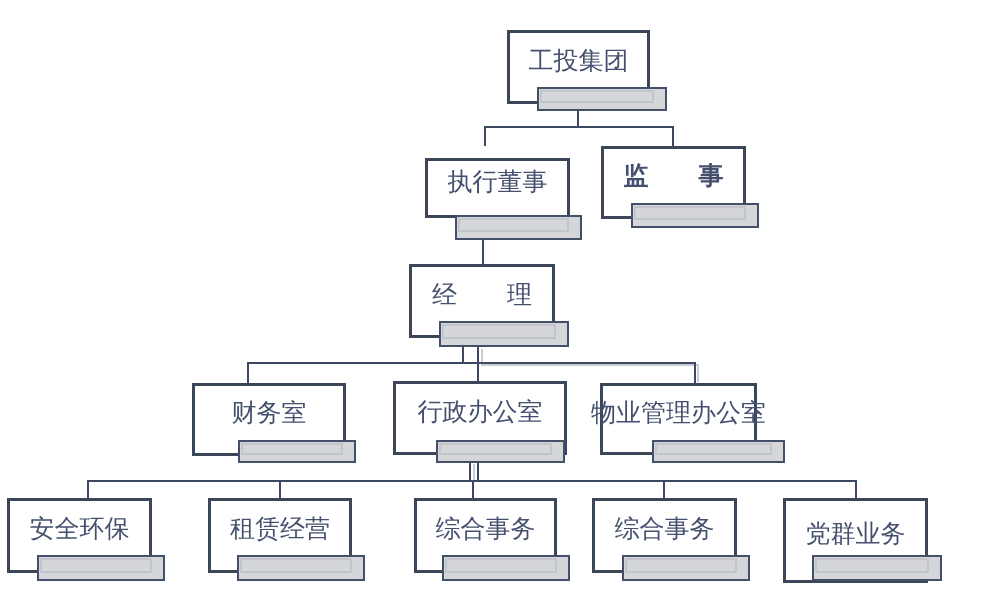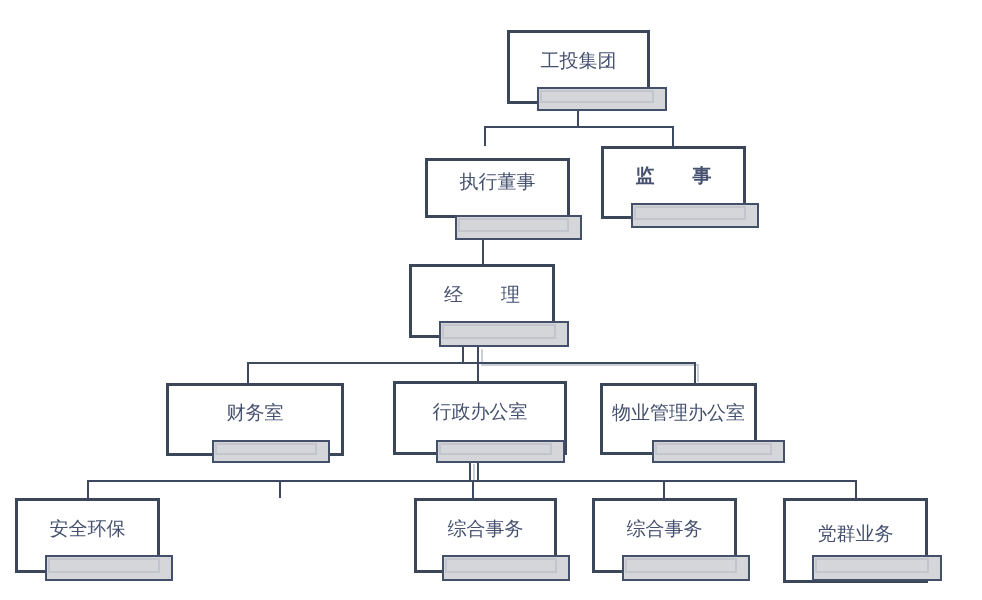--- a/index.html
+++ b/index.html
@@ -33,21 +33,21 @@
     inset: 0;
     box-sizing: border-box;
     background: var(--box-fill);
     border: 3px solid var(--box-border);
     display: flex;
     align-items: center;
     justify-content: center;
     padding-bottom: 14px;
   }
   .label {
-    font-size: 19px;
+    font-size: 25px;
     line-height: 1;
     color: var(--text);
     white-space: pre;
   }
   .bar {
     position: absolute;
     box-sizing: border-box;
     background: var(--bar-fill);
     border: 2px solid var(--bar-border);
     z-index: 2;
@@ -121,21 +121,21 @@
 
   <div class="node" style="left:409px; top:264px; width:146px; height:74px;">
     <div class="box">
       <span class="label">经　　理</span>
     </div>
     <div class="bar" style="left:30px; top:57px; width:130px; height:26px;">
       <div class="bar-inner"></div>
     </div>
   </div>
 
-  <div class="node" style="left:166px; top:383px; width:178px; height:73px;">
+  <div class="node" style="left:192px; top:383px; width:154px; height:73px;">
     <div class="box">
       <span class="label">财务室</span>
     </div>
     <div class="bar" style="left:46px; top:57px; width:118px; height:23px;">
       <div class="bar-inner"></div>
     </div>
   </div>
 
   <div class="node" style="left:393px; top:381px; width:174px; height:74px;">
     <div class="box">
@@ -148,29 +148,37 @@
 
   <div class="node" style="left:600px; top:383px; width:157px; height:72px;">
     <div class="box">
       <span class="label">物业管理办公室</span>
     </div>
     <div class="bar" style="left:52px; top:57px; width:133px; height:23px;">
       <div class="bar-inner"></div>
     </div>
   </div>
 
-  <div class="node" style="left:15px; top:498px; width:145px; height:75px;border-radius:11px;">
+  <div class="node" style="left:7px; top:498px; width:145px; height:75px;border-radius:11px;">
     <div class="box">
       <span class="label">安全环保</span>
     </div>
     <div class="bar" style="left:30px; top:57px; width:128px; height:26px;">
       <div class="bar-inner"></div>
     </div>
   </div>
 
+  <div class="node" style="left:208px; top:498px; width:144px; height:75px;">
+    <div class="box">
+      <span class="label">租赁经营</span>
+    </div>
+    <div class="bar" style="left:29px; top:57px; width:128px; height:26px;">
+      <div class="bar-inner"></div>
+    </div>
+  </div>
 
   <div class="node" style="left:402px; top:498px; width:143px; height:75px;margin-left:12px;">
     <div class="box">
       <span class="label">综合事务</span>
     </div>
     <div class="bar" style="left:28px; top:57px; width:128px; height:26px;">
       <div class="bar-inner"></div>
     </div>
   </div>
 

